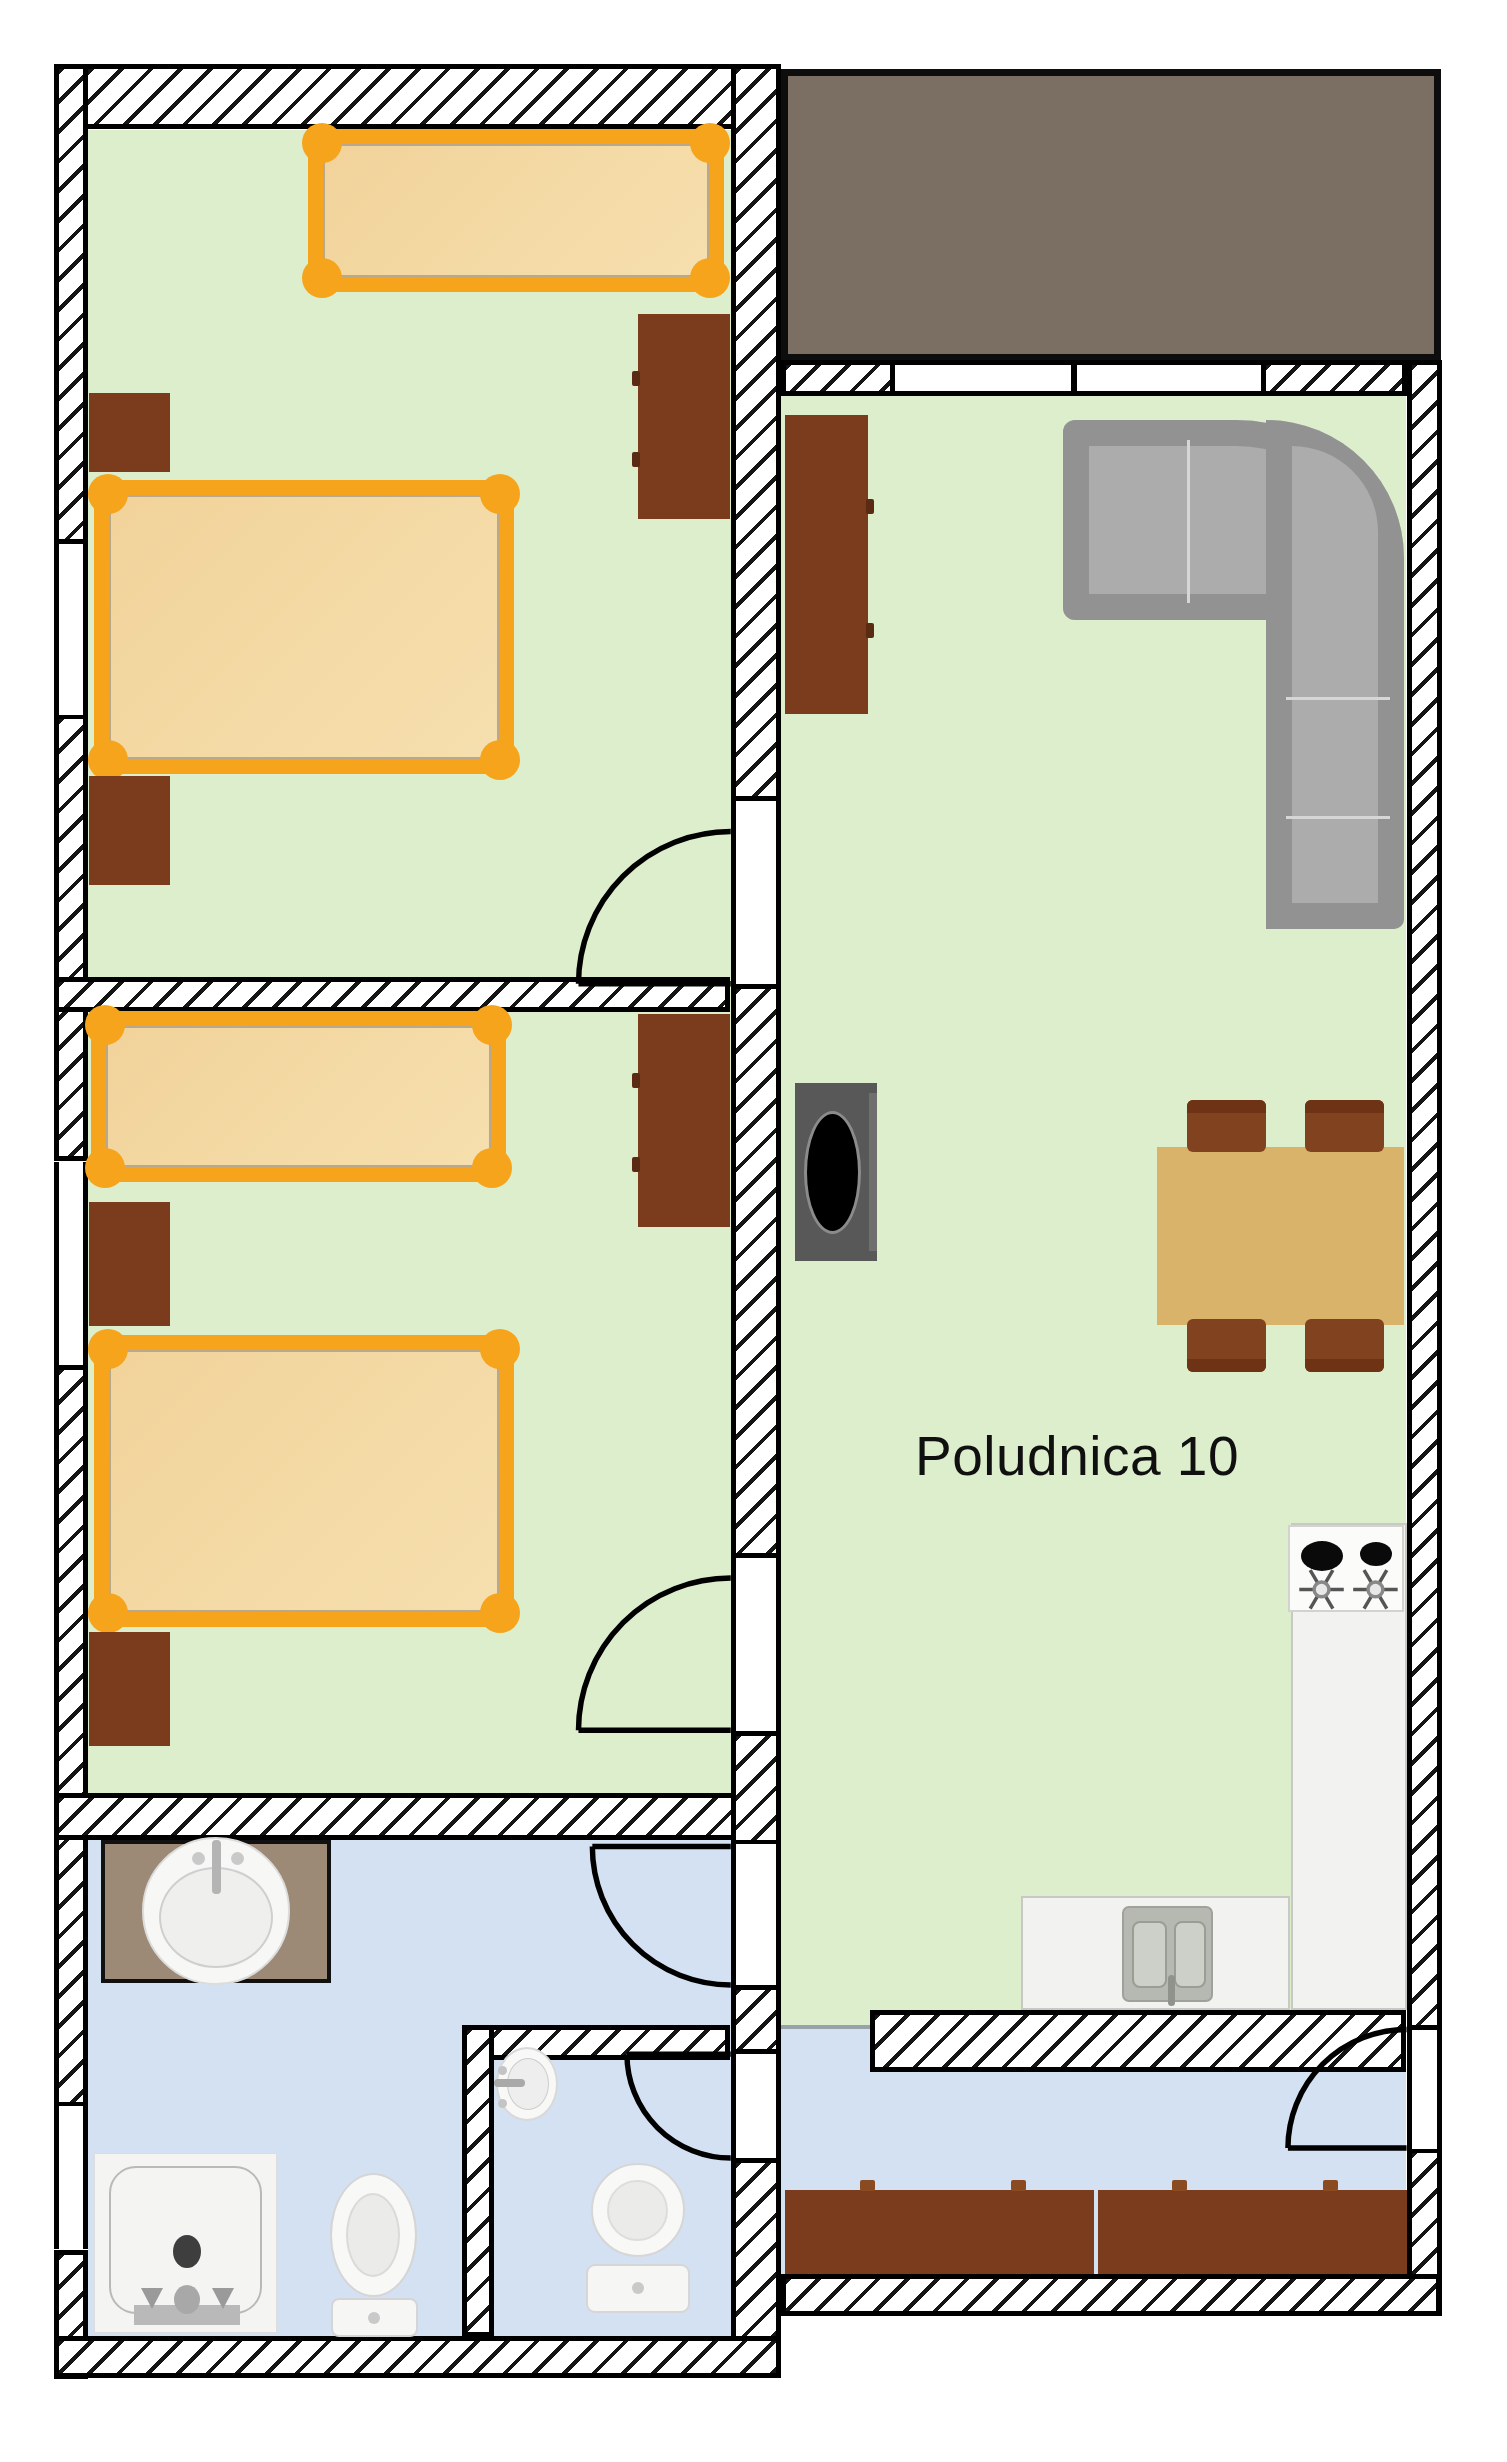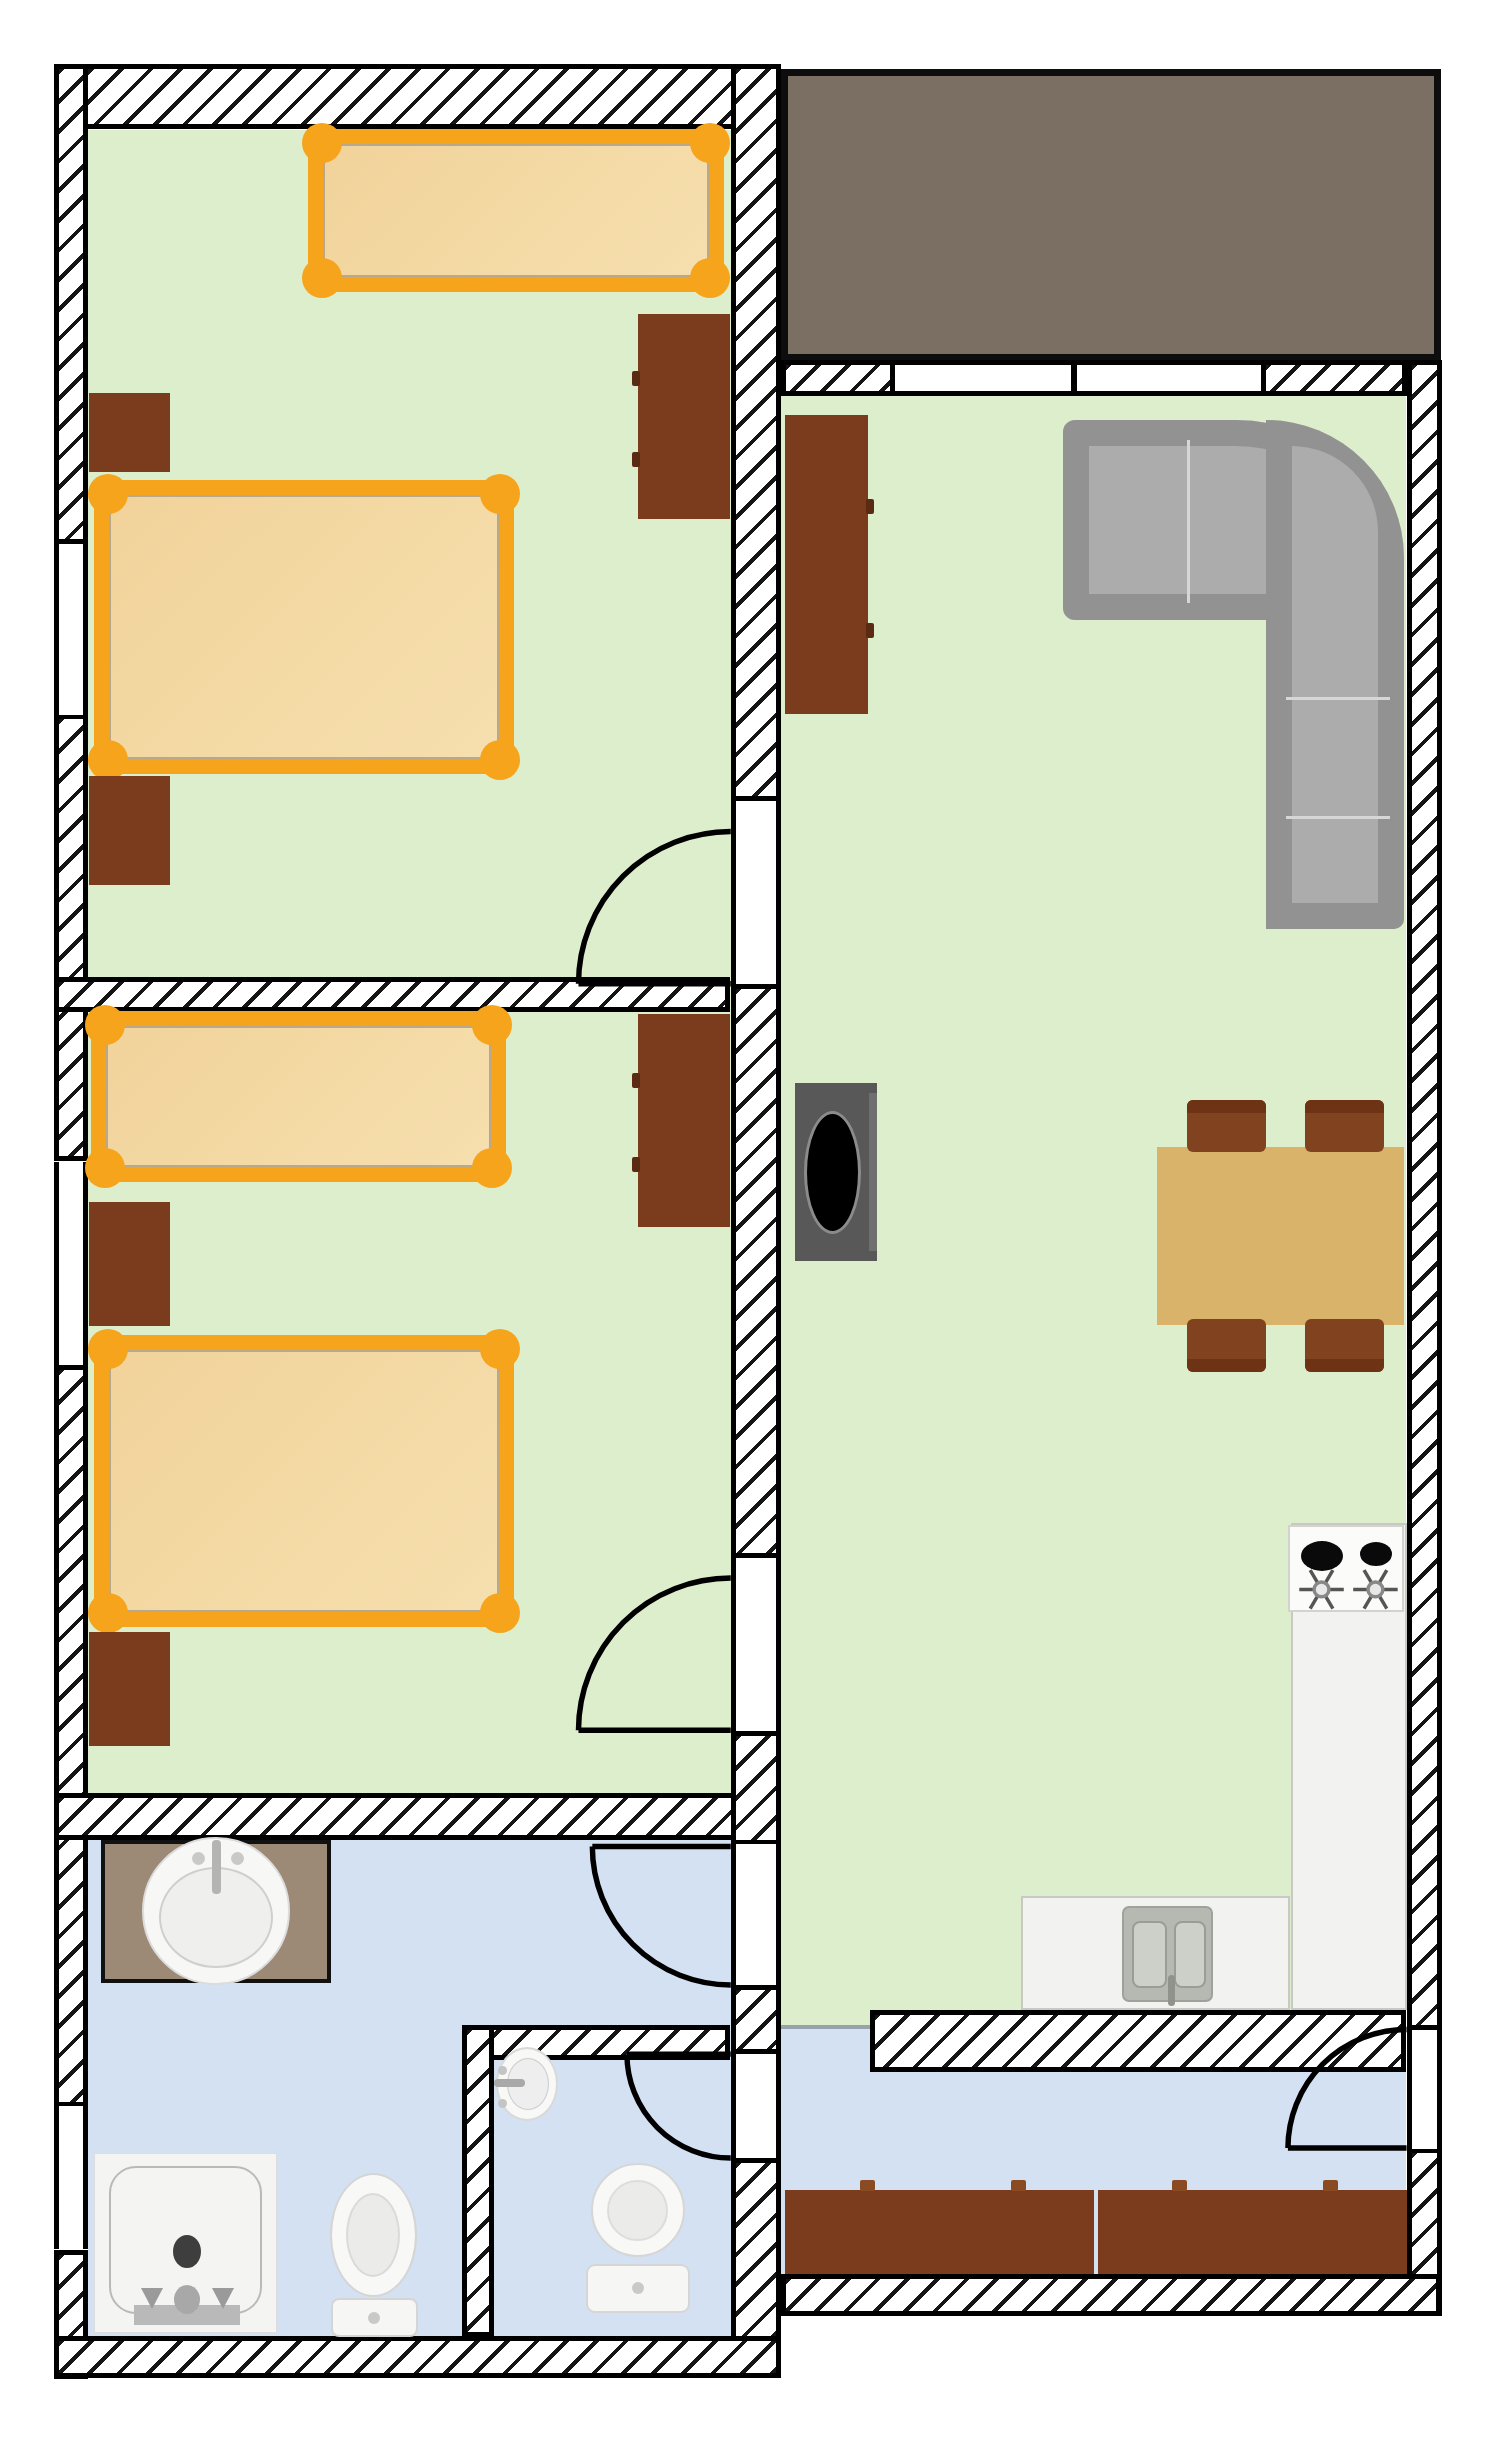--- a/index.html
+++ b/index.html
@@ -220,15 +220,16 @@
       <circle cx="2673" cy="3215" r="15" fill="#e8e8e8" stroke="#888"></circle>
     </g>
     <g stroke="#555" stroke-width="7">
       <line x1="2737" y1="3215" x2="2827" y2="3215"></line>
       <line x1="2759" y1="3176" x2="2805" y2="3254"></line>
       <line x1="2805" y1="3176" x2="2759" y2="3254"></line>
       <circle cx="2782" cy="3215" r="15" fill="#e8e8e8" stroke="#888"></circle>
     </g>
   </svg>
 
+  <div class="label" style="left:915px;top:1424px;width:396px;height:79px;">Poludnica 10</div>
 
 </div>
 
 
 </body></html>

